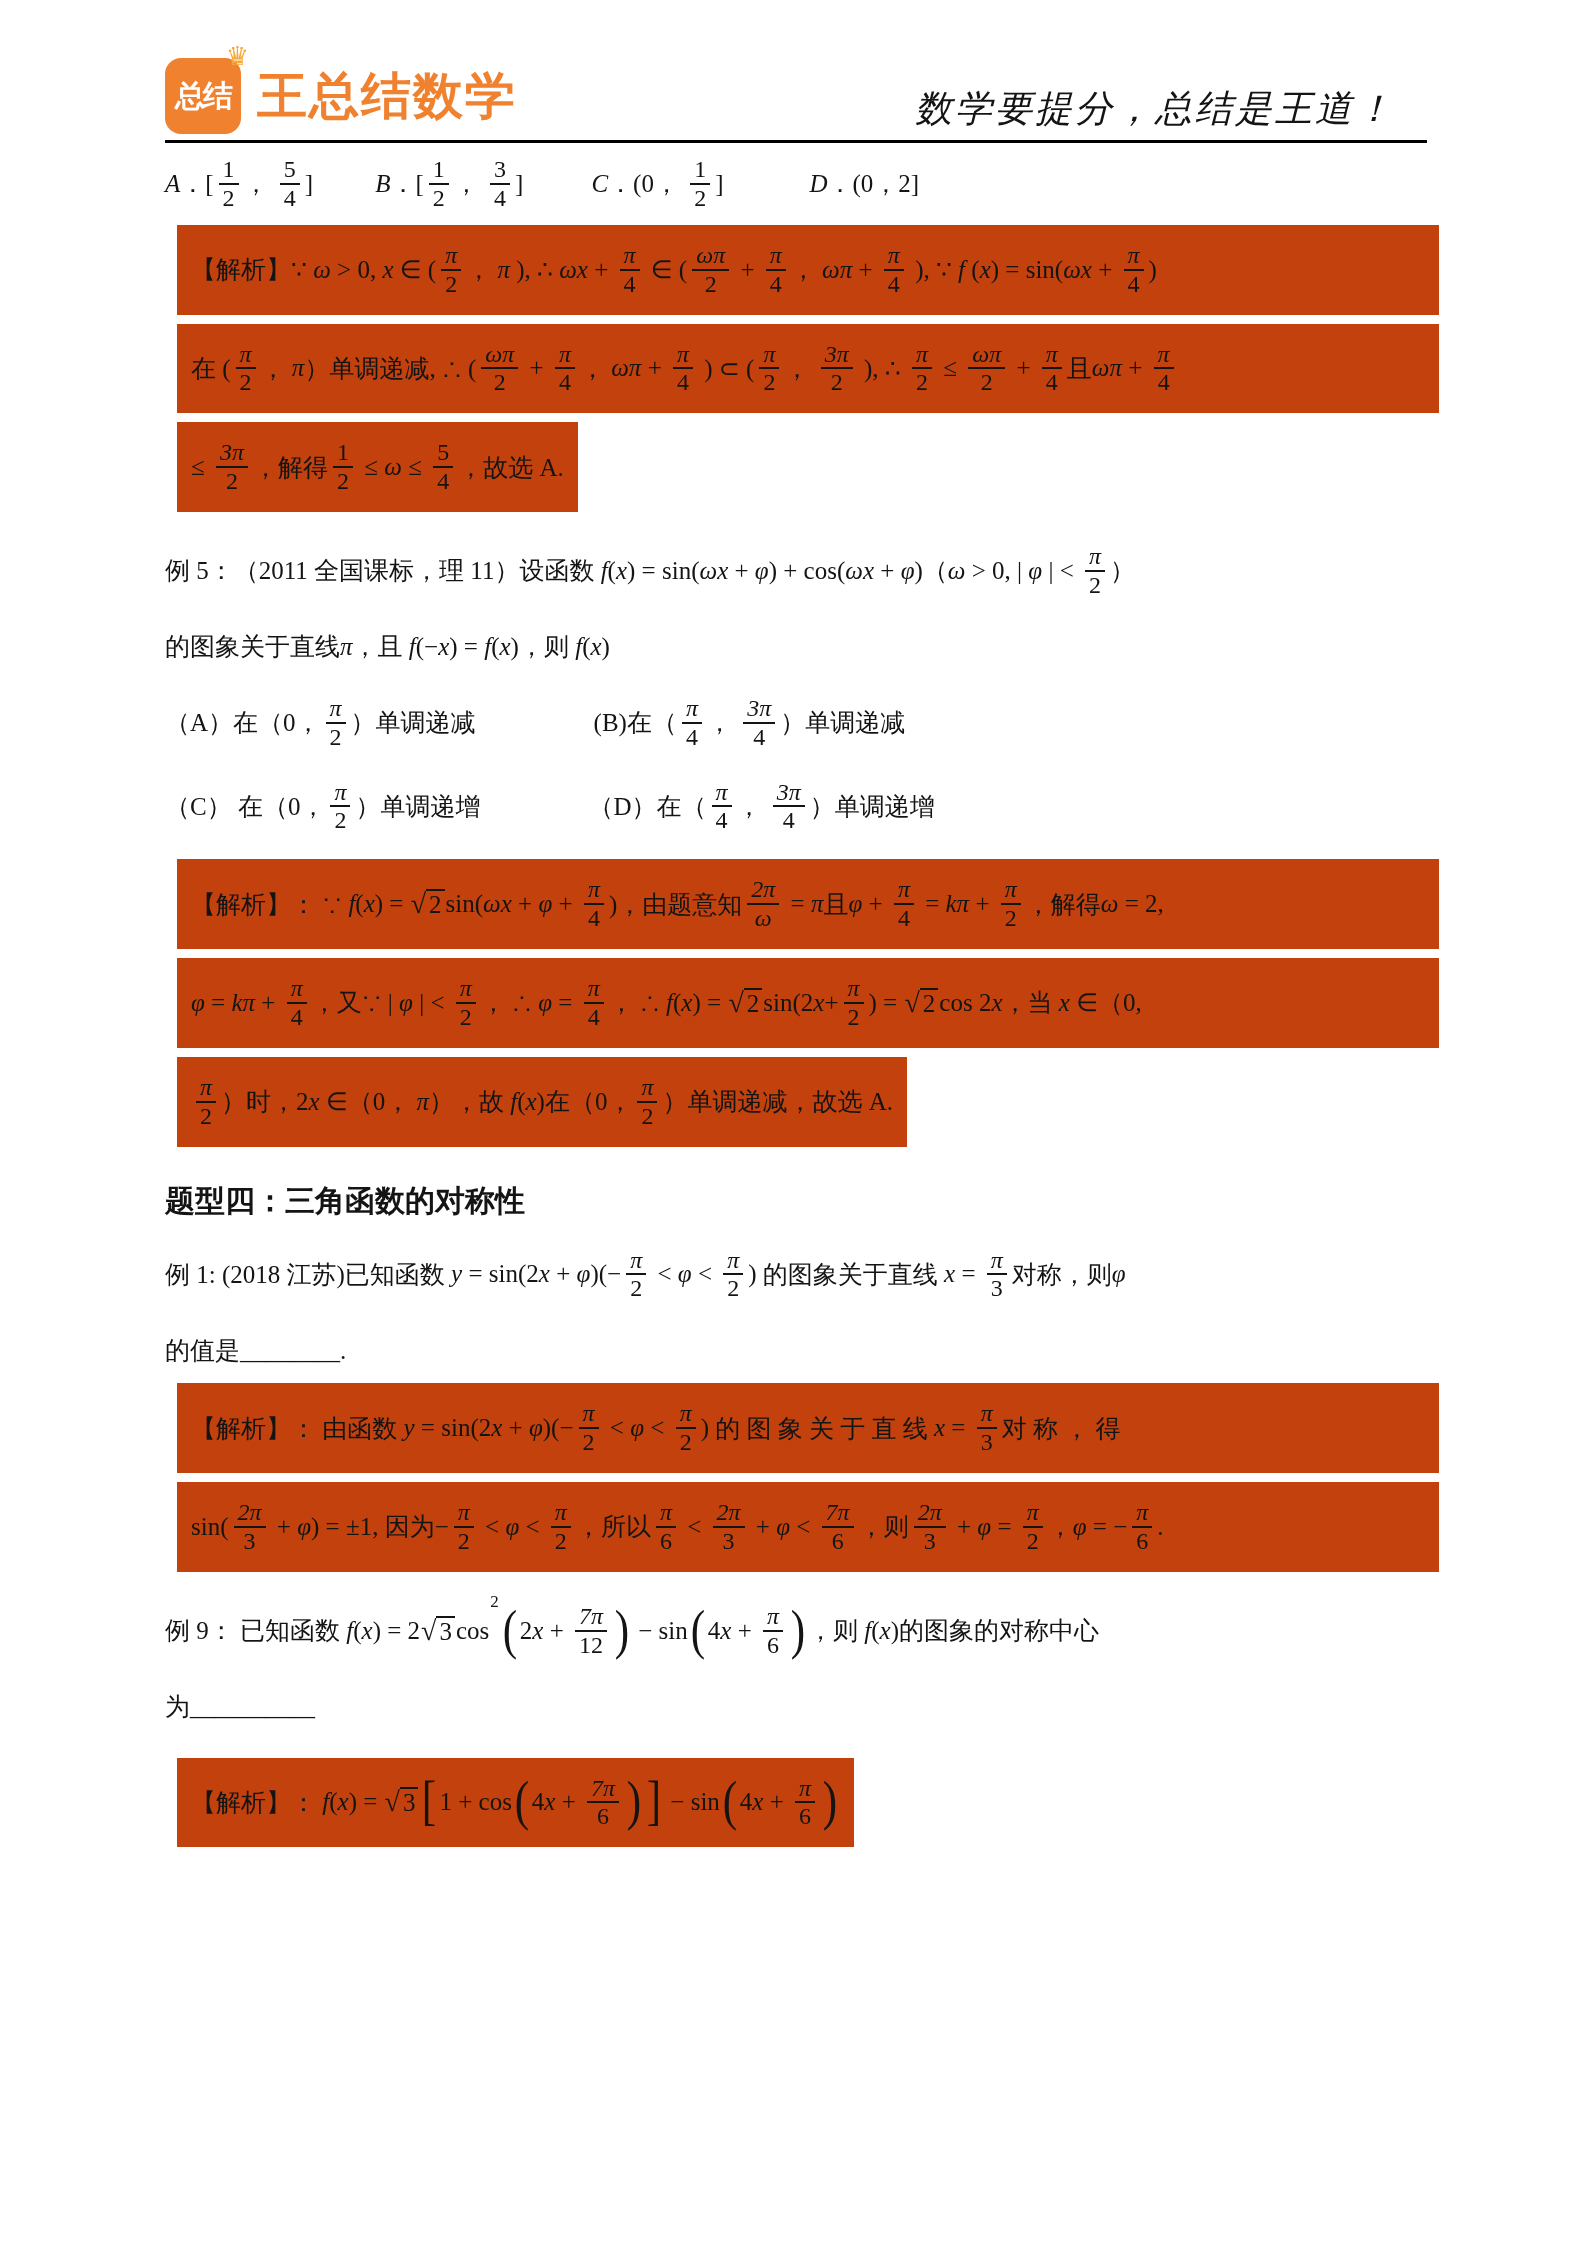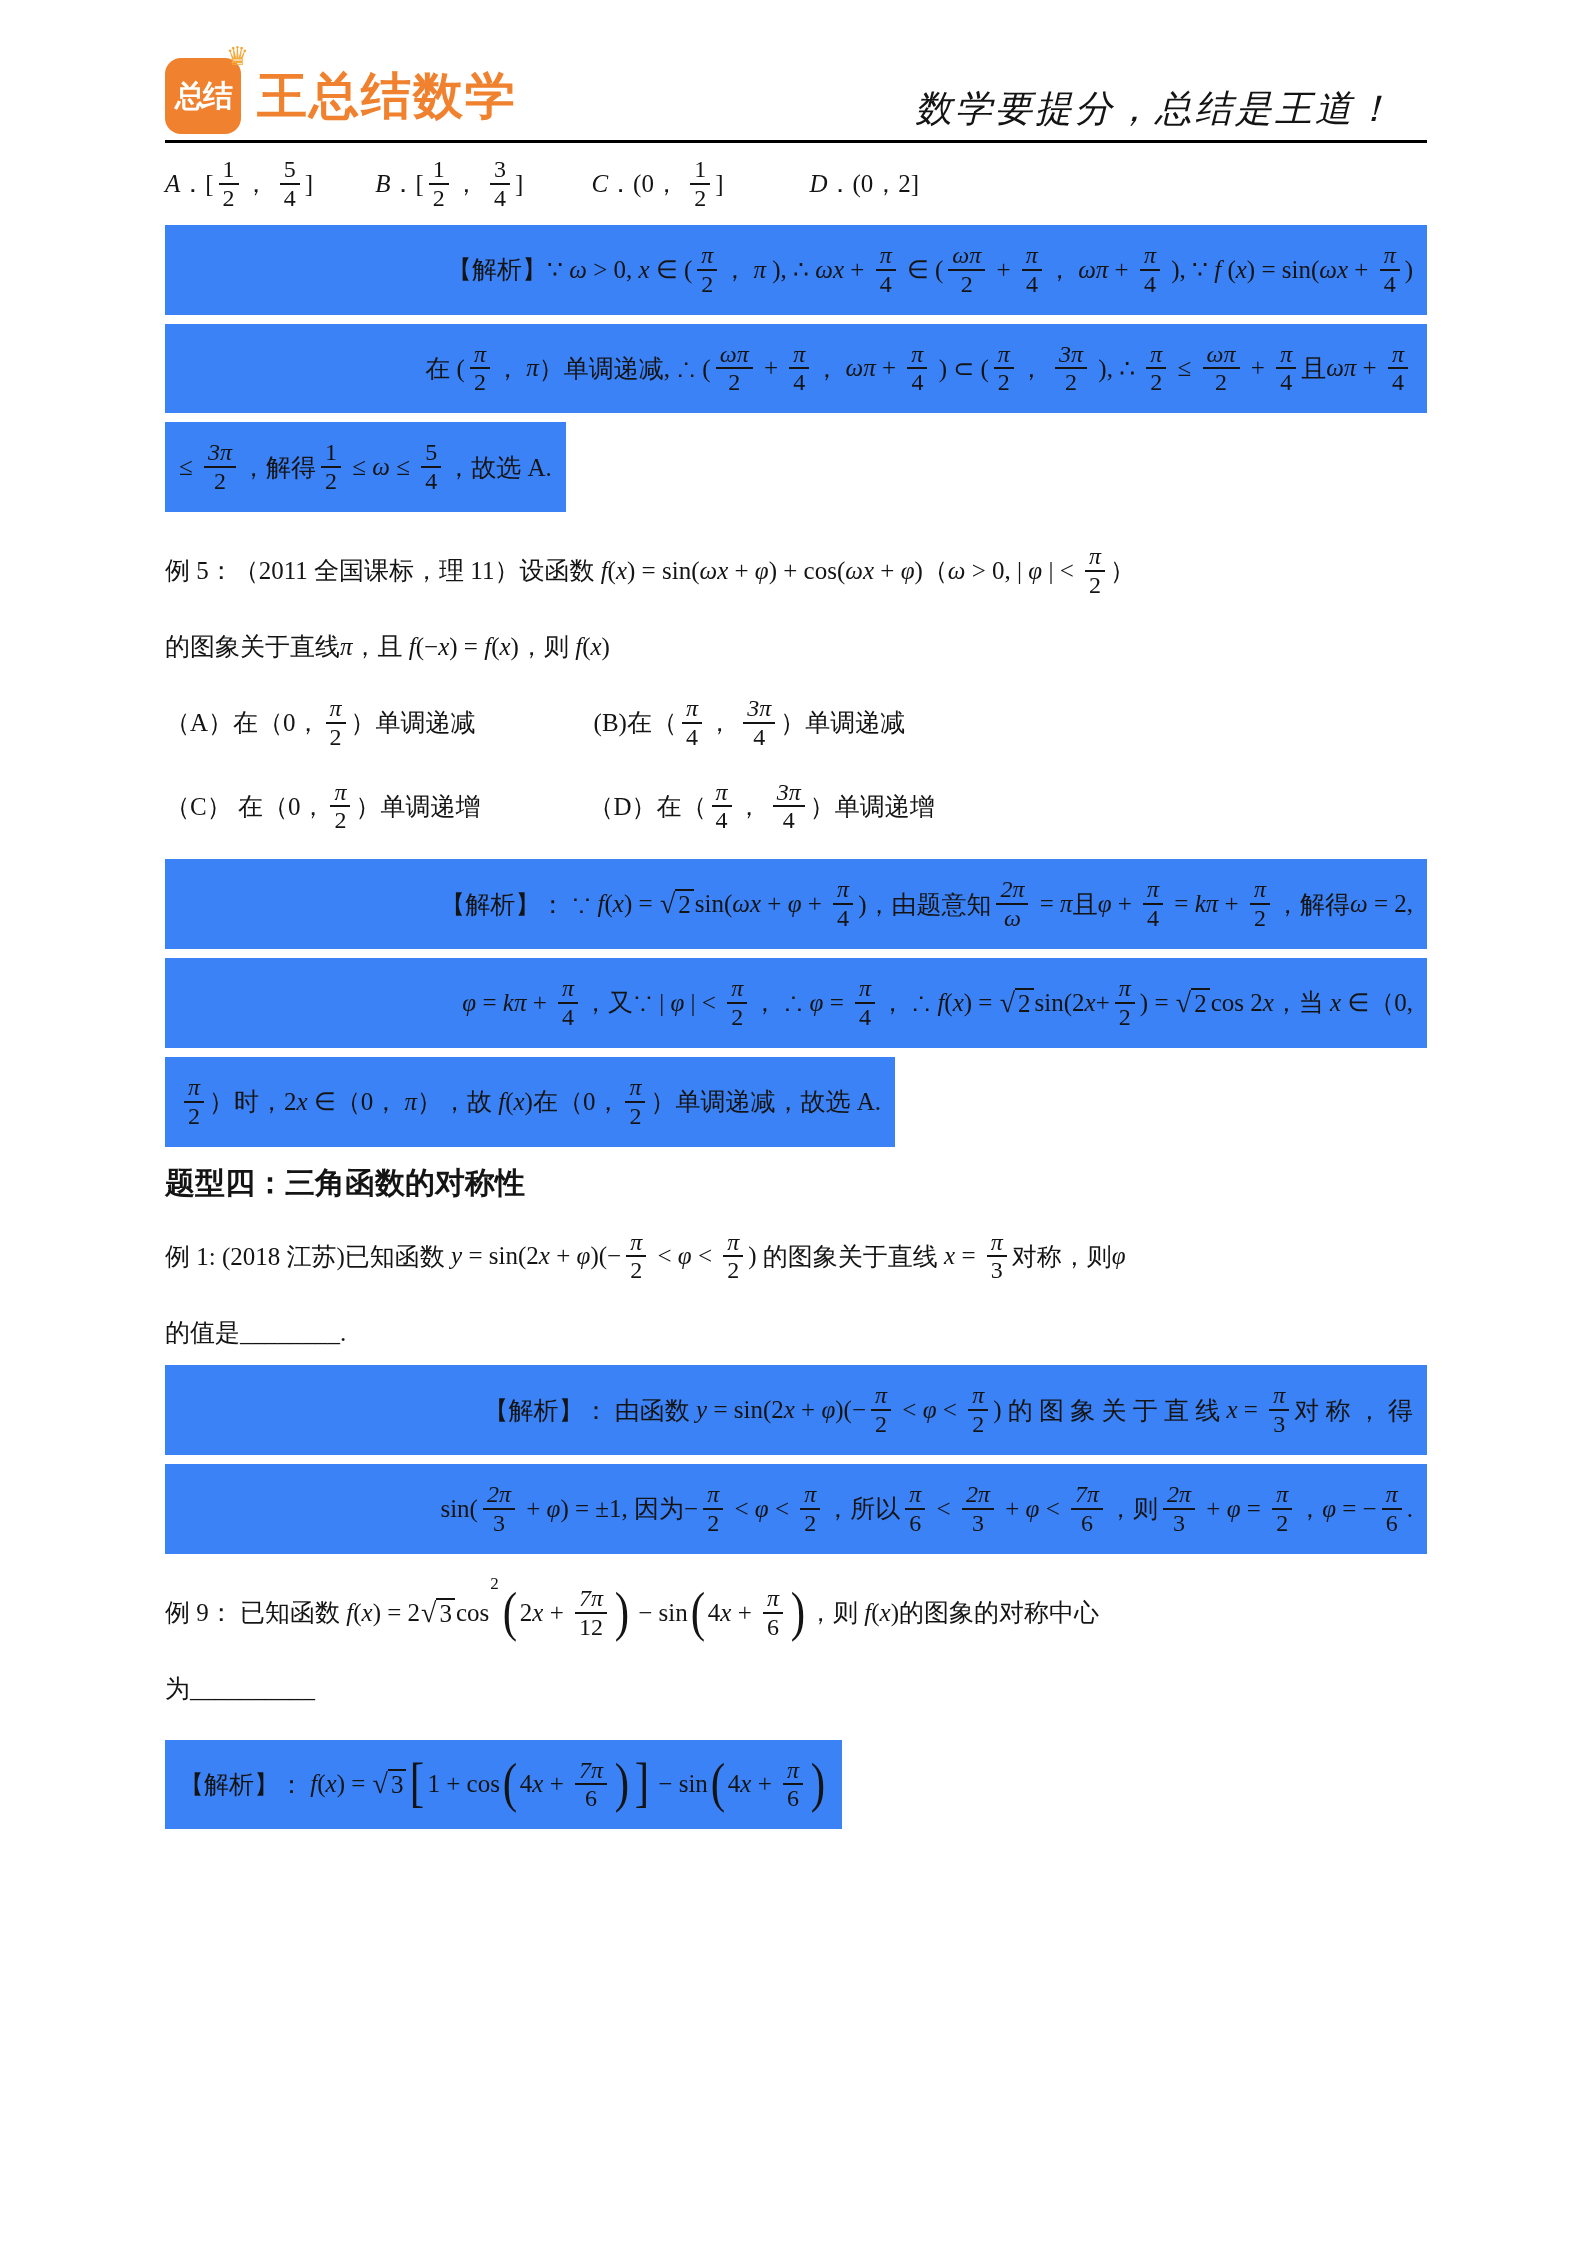--- a/index.html
+++ b/index.html
@@ -26,24 +26,24 @@
   .fn{border-bottom:2px solid #141414;padding:0 4px;}
   .fd{padding:0 4px;}
   .sqrt{display:inline-flex;align-items:flex-start;margin:0 1px;}
   .rad{font-size:1.12em;line-height:1.05;}
   .sqv{border-top:2px solid #141414;padding:0 3px;}
   .msup{font-size:0.68em;align-self:flex-start;margin:-8px 1px 0 1px;}
   .big{font-size:54px;font-weight:300;line-height:0.85;margin:0 1px;transform:scaleX(0.8);}
   .gap{display:inline-block;height:2px;}
 
   
-  .gray{background:#3b82f6;padding:14px 14px;margin:9px 0;width:fit-content;box-sizing:border-box;justify-content:flex-end;}
+  .gray{background:#c2410c;padding:14px 14px;margin:9px 12px;width:fit-content;box-sizing:border-box;}
   .full{width:100%;}
 
-  .heading{font-size:30px;font-weight:bold;margin:16px 0 8px 0;}
+  .heading{font-size:30px;font-weight:bold;margin:34px 0 8px 0;}
   .mt{margin-top:28px;}
 </style>
 </head>
 <body>
 
 <div class="page">
 
   <div class="header">
     <div class="logo">
       <div class="badge">

